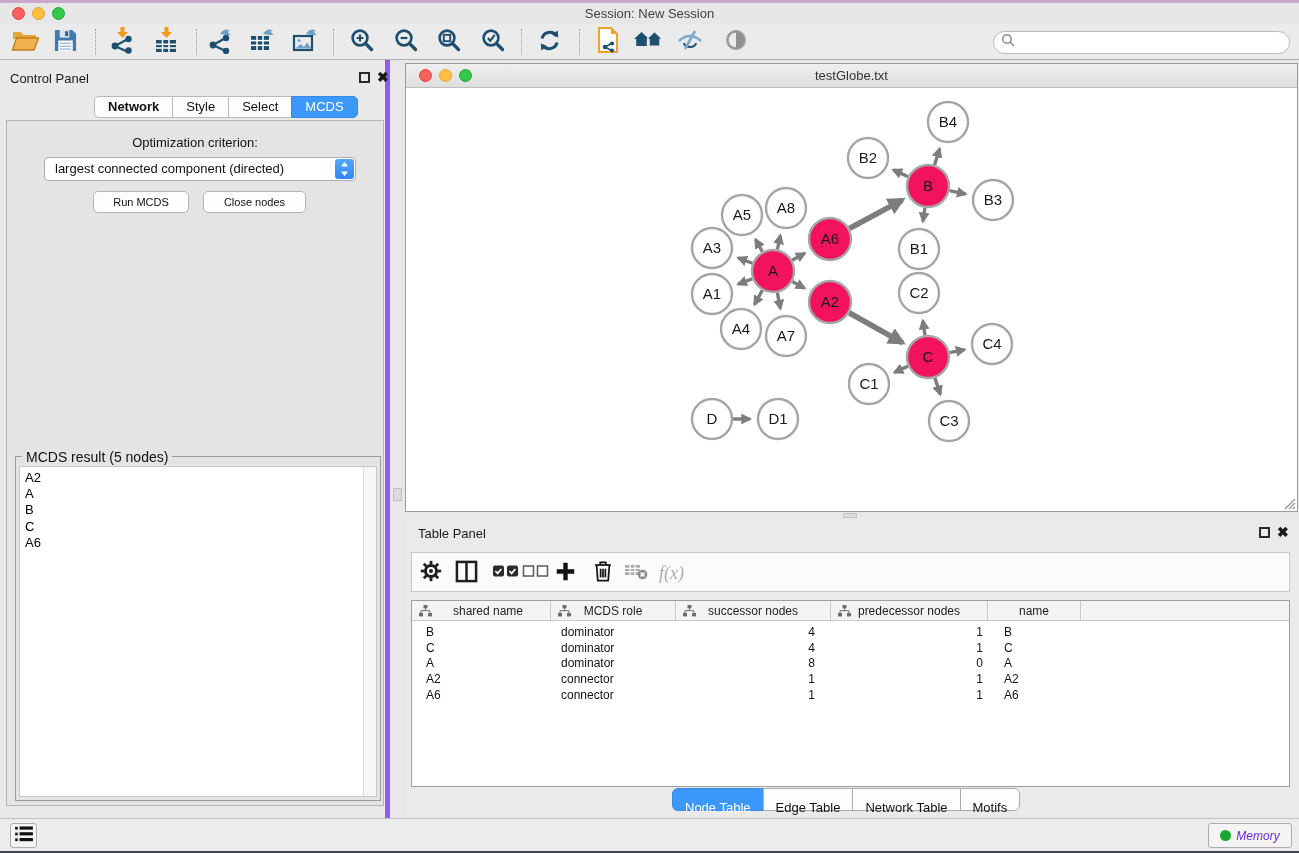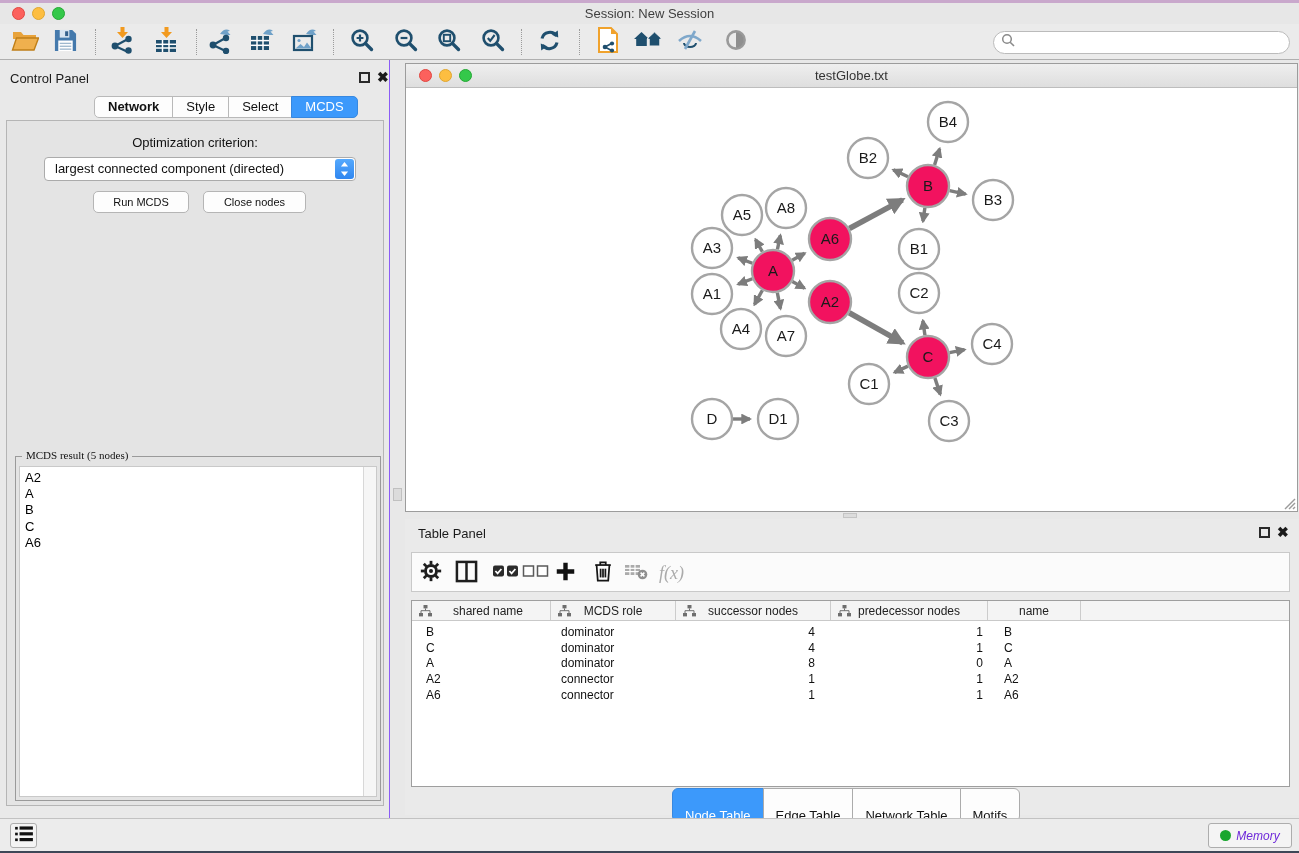--- a/index.html
+++ b/index.html
@@ -18,36 +18,36 @@
   .title-text { width:100%; text-align:center; line-height:21px; font-size:13px; color:#3F3F3F; }
 
   
   .toolbar { left:0; top:24px; width:1299px; height:36px; background:#EBEBEB; border-bottom:1px solid #AFAFAF; }
   .tbi { position:absolute; top:3px; width:34px; height:30px; display:flex; align-items:center; justify-content:center; cursor:pointer; }
   .tsep { position:absolute; top:5px; height:26px; width:0; border-left:1px dotted #9B9B9B; }
   .search { position:absolute; left:993px; top:7px; width:297px; height:23px; background:#fff; border:1px solid #BBB; border-radius:12px; display:flex; align-items:center; padding-left:7px; }
   .search input { border:none; outline:none; flex:1; font-size:12px; background:transparent; height:19px; }
 
   
-  .cp { left:0; top:60px; width:390px; height:758px; background:#E9E9E9; border-right:1px solid #8b5cf6; }
+  .cp { left:0; top:60px; width:390px; height:758px; background:#E9E9E9; border-right:5px solid #8b5cf6; }
   .cp-title { position:absolute; left:10px; top:11px; font-size:13px; color:#1B1B1B; }
   .win-float { position:absolute; width:11px; height:11px; border:2px solid #2A2A2A; top:12px; cursor:pointer; }
   .win-close { position:absolute; top:10px; cursor:pointer; font-size:14px; font-weight:bold; color:#1A1A1A; line-height:14px; }
   .cp-tabs { position:absolute; left:78px; top:36px; white-space:nowrap; }
   .cptab { display:inline-block; height:22px; line-height:20px; padding:0 13px; background:#FDFDFD; border:1px solid #B9B9B9; font-size:13px; color:#111; margin-left:-1px; cursor:pointer; }
   .cptab:first-child { border-radius:5px 0 0 5px; margin-left:16px;font-weight:bold; }
   .cptab:last-child { border-radius:0 5px 5px 0; }
   .cptab.active { background:#3C99FB; border-color:#3788E0; color:#fff; }
   .cp-content { position:absolute; left:6px; top:60px; width:378px; height:686px; background:#E4E4E4; border:1px solid #B5B5B5; }
   .opt-label { position:absolute; left:0; top:14px; width:100%; text-align:center; font-size:13px; color:#111; }
   .dd { position:absolute; left:37px; top:36px; width:312px; height:24px; background:#fff; border:1px solid #ABABAB; border-radius:4px; font-size:13px; color:#111; line-height:22px; padding-left:10px; cursor:pointer; }
   .dd-step { position:absolute; right:1px; top:1px; width:19px; height:20px; background:linear-gradient(#55A9FD,#2F86F0); border-radius:3px; display:flex; align-items:center; justify-content:center; }
   .btn { position:absolute; height:22px; background:#FDFDFD; border:1px solid #B5B5B5; border-radius:5px; font-size:11px; color:#111; text-align:center; line-height:20px; cursor:pointer; }
   .fieldset { position:absolute; left:8px; top:335px; width:366px; height:345px; border:1px solid #9A9A9A; }
-  .fieldset legend,.fs-legend { position:absolute; left:6px; top:-8px; background:#E4E4E4; padding:0 4px; font-size:11px; color:#111;font-family:Liberation Serif, serif; }
+  .fieldset legend,.fs-legend { position:absolute; left:6px; top:-8px; background:#E4E4E4; padding:0 4px; font-size:14px; color:#111; }
   .fs-list { position:absolute; left:3px; top:9px; right:3px; bottom:3px; background:#fff; border:1px solid #C9C9C9; font-size:13px; line-height:16.2px; padding:3px 0 0 5px; }
   .fs-scroll { position:absolute; right:0; top:0; bottom:0; width:13px; background:#F6F6F6; border-left:1px solid #D8D8D8; cursor:pointer; }
 
   
   .split-h { position:absolute; left:393px; top:488px; width:9px; height:13px; background:#DCDCDC; border:1px solid #C0C0C0; cursor:col-resize; }
   .split-v { position:absolute; left:843px; top:513px; width:14px; height:5px; background:#DCDCDC; border:1px solid #C4C4C4; cursor:row-resize; }
 
   
   .net-win { left:405px; top:63px; width:893px; height:449px; background:#fff; border:1px solid #9C9C9C; }
   .net-titlebar { position:relative; height:24px; background:linear-gradient(#EFEFEF,#DEDEDE); border-bottom:1px solid #BDBDBD; }
@@ -71,21 +71,21 @@
   .th .treeicon { position:absolute; left:7px; top:4px; }
   .trow { display:flex; height:15.8px; align-items:center; cursor:default; }
   .td { overflow:hidden; white-space:nowrap; }
   .c0 { width:139px; padding-left:14px; }
   .c1 { width:125px; padding-left:10px; }
   .c2 { width:155px; text-align:right; padding-right:16px; }
   .c3 { width:157px; text-align:right; padding-right:5px; }
   .c4 { width:93px; padding-left:16px; }
   .cf { flex:1; }
   .tp-tabs { position:absolute; left:267px; top:269px; white-space:nowrap; }
-  .tptab { display:inline-block; height:23px; line-height:21px; padding:16px 12px; background:#FDFDFD; border:1px solid #ABABAB; font-size:13px; color:#111; margin-left:-1px; cursor:pointer; }
+  .tptab { display:inline-block; height:23px; line-height:21px; padding:8px 12px; background:#FDFDFD; border:1px solid #ABABAB; font-size:13px; color:#111; margin-left:-1px; cursor:pointer; }
   .tptab:first-child { border-radius:6px 0 0 6px; margin-left:0; }
   .tptab:last-child { border-radius:0 6px 6px 0; }
   .tptab.active { background:#3C99FB; border-color:#3788E0; color:#fff; }
 
   
   .status { left:0; top:818px; width:1299px; height:33px; background:#ECECEC; border-top:1px solid #C2C2C2; }
   .sbtn { position:absolute; top:4px; height:25px; background:#F4F4F4; border:1px solid #ADADAD; border-radius:3px; display:flex; align-items:center; justify-content:center; cursor:pointer; }
   .memdot { width:11px; height:11px; border-radius:50%; background:#18A62E; margin-right:5px; }
   .memtxt { font-size:12px; color:#6d28d9;font-style:italic; }
   .bottomstrip { left:0; top:851px; width:1299px; height:2px; background:#3E4757; }

